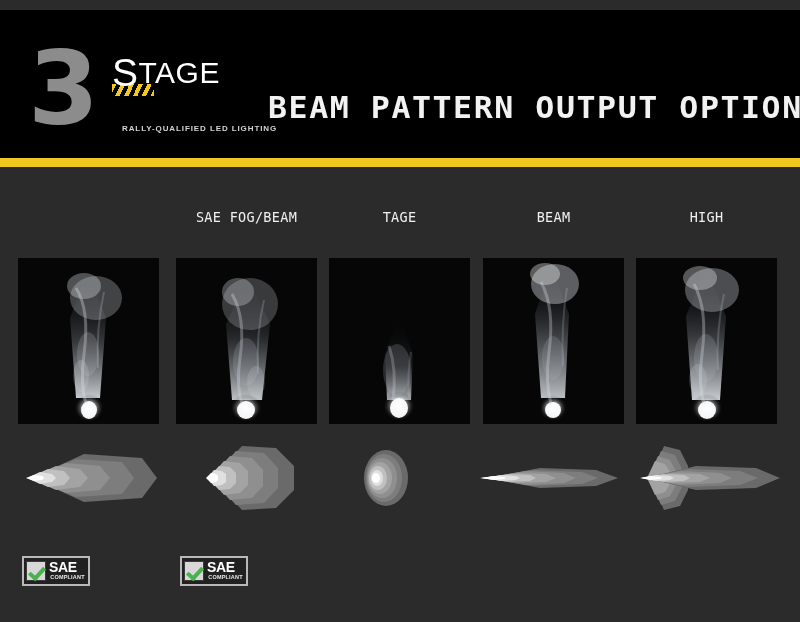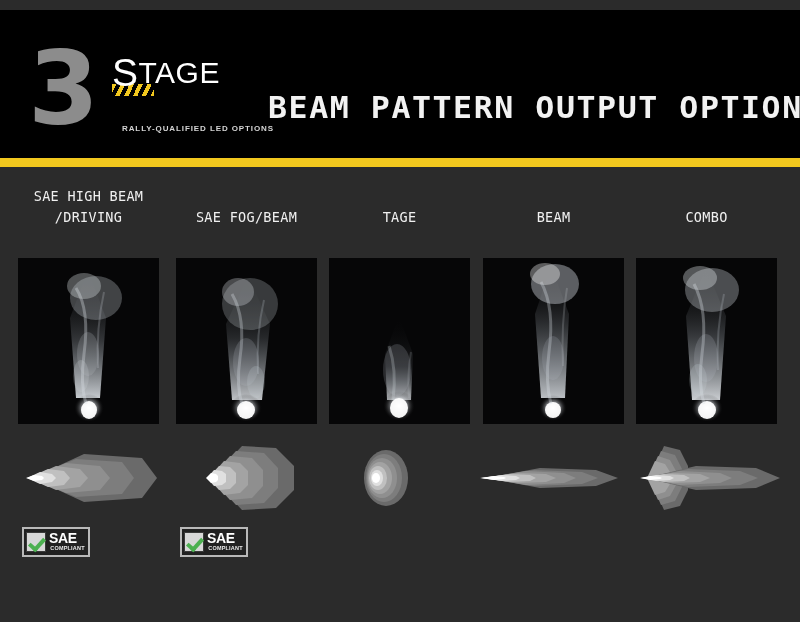--- a/index.html
+++ b/index.html
@@ -90,21 +90,21 @@
   }
 
   
   .beam-wrap{
     position:absolute;top:442px;width:175px;height:72px;
   }
   .beam-wrap svg{display:block;}
 
   
   .sae{
-    position:absolute;top:527px;width:68px;height:30px;
+    position:absolute;top:556px;width:68px;height:30px;
     background:#b9b9b9;
     padding:2px;
     box-sizing:border-box;
   }
   .sae-inner{
     width:100%;height:100%;
     background:#212121;
     display:flex;align-items:center;
     box-sizing:border-box;
     padding:0 2px;
@@ -142,43 +142,39 @@
 <div class="page">
 
   <div class="header-band">
 
     <div class="logo">
       <div class="logo-3">3</div>
       <div class="slash-deco"></div>
       <div class="logo-stage">
         <span><span class="big">S</span>TAGE</span>
       </div>
-      <div class="logo-tag">RALLY-QUALIFIED LED OPTIONS</div>
+      <div class="logo-tag">RALLY-QUALIFIED LED LIGHTING</div>
     </div>
 
     <div class="title">BEAM PATTERN OUTPUT OPTIONS</div>
   </div>
 
   <div class="yellow-rule"></div>
 
-  <div class="col" style="left:18px;">
-    <div class="col-label">SAE HIGH BEAM
-/DRIVING</div>
-  </div>
   <div class="col" style="left:176px;">
     <div class="col-label" style="padding-top:21px;">SAE FOG/BEAM</div>
   </div>
   <div class="col" style="left:329px;">
     <div class="col-label" style="padding-top:21px;">TAGE</div>
   </div>
   <div class="col" style="left:483px;">
     <div class="col-label" style="padding-top:21px;">BEAM</div>
   </div>
   <div class="col" style="left:636px;">
-    <div class="col-label" style="padding-top:21px;">COMBO</div>
+    <div class="col-label" style="padding-top:21px;">HIGH</div>
   </div>
 
   <div class="photo" style="left:18px;">
     <svg width="141" height="166" viewBox="0 0 141 166">
       <defs>
         <radialGradient id="pA1" cx="50%" cy="50%" r="50%">
           <stop offset="0%" stop-color="#ffffff" stop-opacity="1"></stop>
           <stop offset="55%" stop-color="#cfd3d8" stop-opacity="0.45"></stop>
           <stop offset="100%" stop-color="#000000" stop-opacity="0"></stop>
         </radialGradient>

